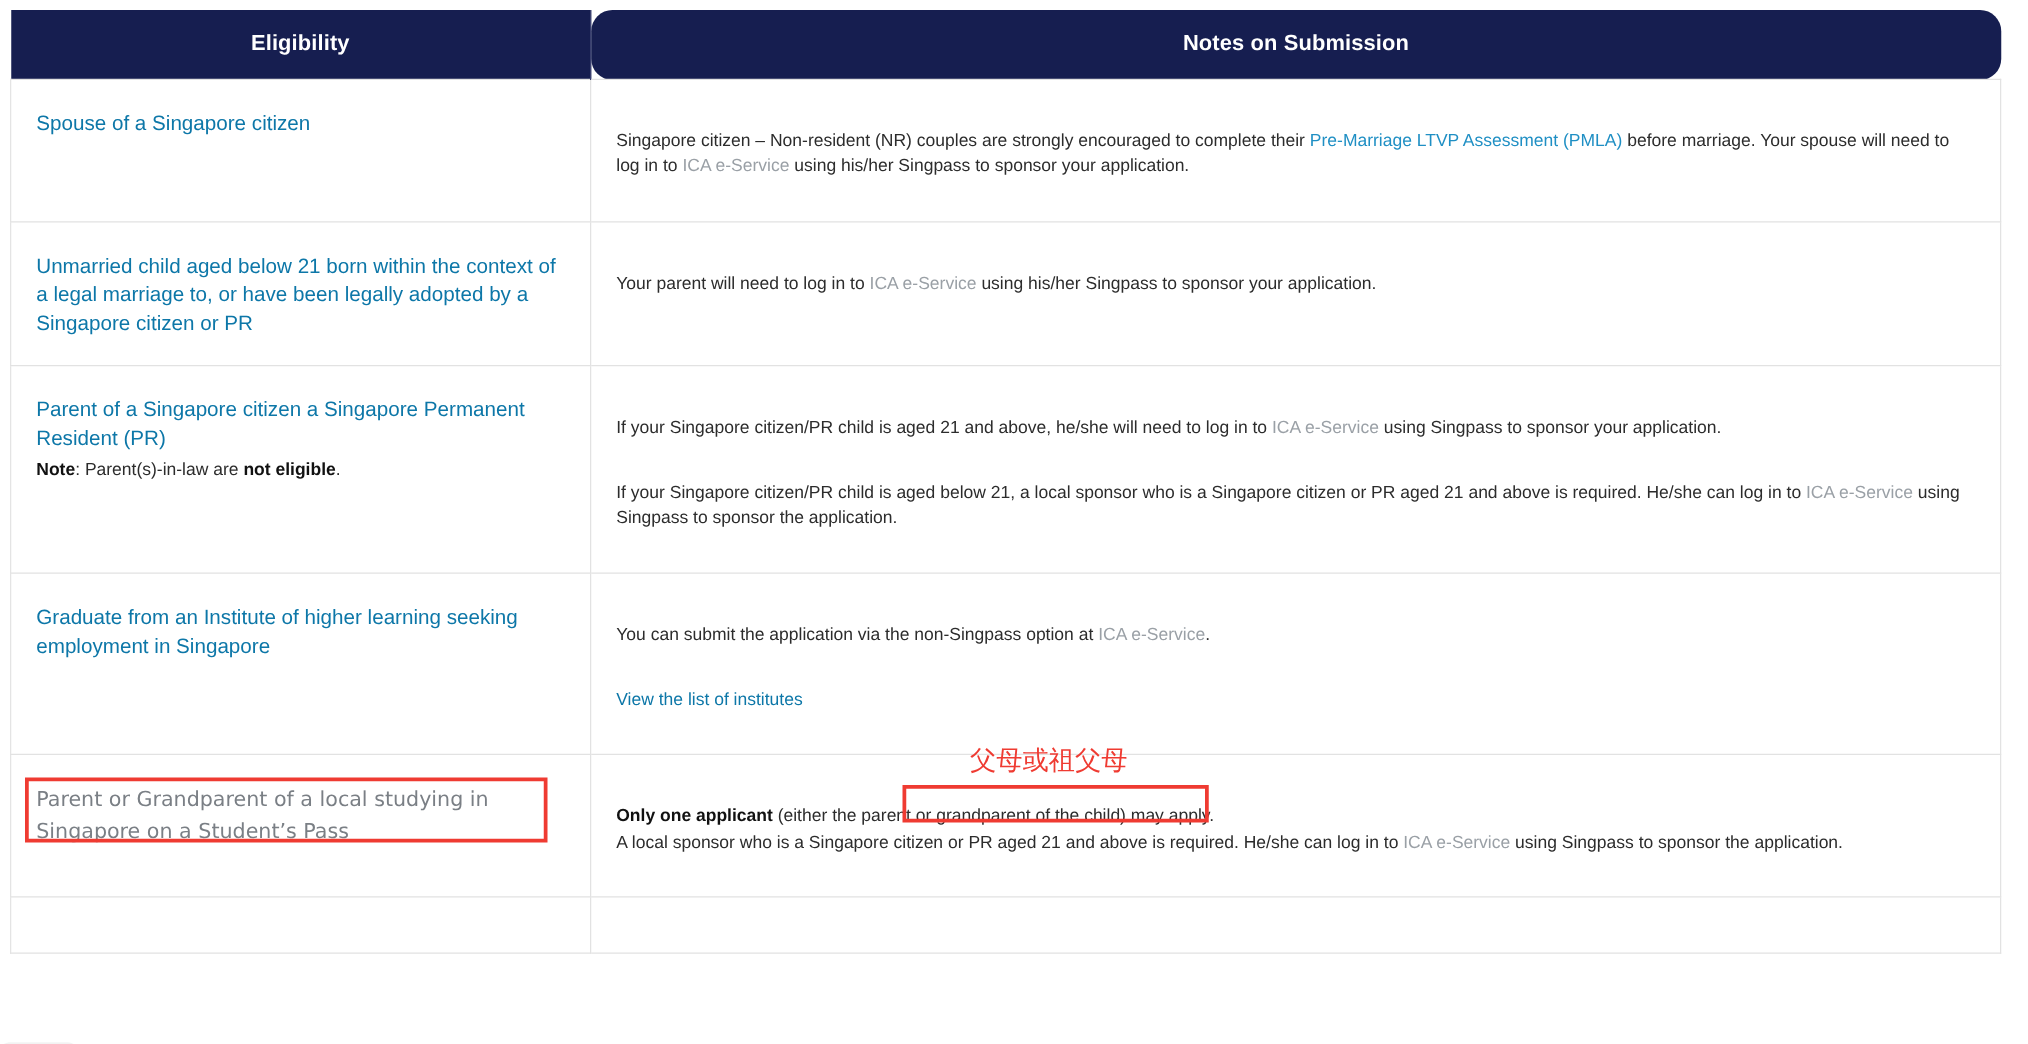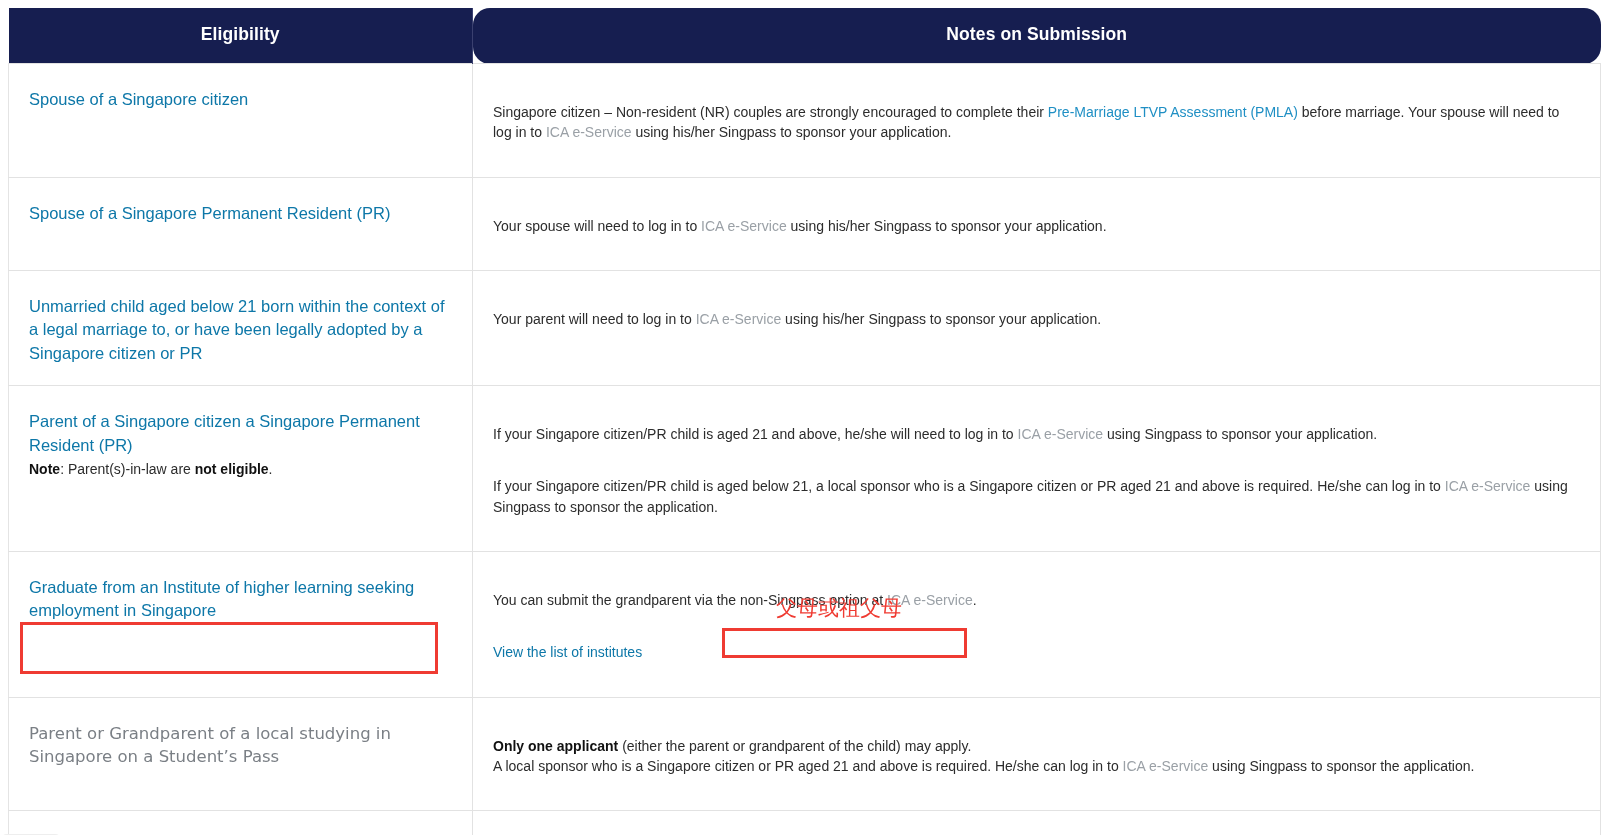--- a/index.html
+++ b/index.html
@@ -163,28 +163,20 @@
 
       <tr>
         <td>
           <a class="elig-link">Spouse of a Singapore citizen</a>
         </td>
         <td>
           <p class="body-text"><span>Singapore citizen – Non-resident (NR) couples are strongly encouraged to complete their </span><a class="inline-link">Pre-Marriage LTVP Assessment (PMLA)</a><span> before marriage. Your spouse will need to log in to </span><a class="ica-link">ICA e-Service</a><span> using his/her Singpass to sponsor your application.</span></p>
         </td>
       </tr>
 
-      <tr>
-        <td>
-          <a class="elig-link">Spouse of a Singapore Permanent Resident (PR)</a>
-        </td>
-        <td>
-          <p class="body-text"><span>Your spouse will need to log in to </span><a class="ica-link">ICA e-Service</a><span> using his/her Singpass to sponsor your application.</span></p>
-        </td>
-      </tr>
 
       <tr>
         <td>
           <a class="elig-link">Unmarried child aged below 21 born within the context of a legal marriage to, or have been legally adopted by a Singapore citizen or PR</a>
         </td>
         <td>
           <p class="body-text"><span>Your parent will need to log in to </span><a class="ica-link">ICA e-Service</a><span> using his/her Singpass to sponsor your application.</span></p>
         </td>
       </tr>
 
@@ -197,21 +189,21 @@
           <p class="body-text"><span>If your Singapore citizen/PR child is aged 21 and above, he/she will need to log in to </span><a class="ica-link">ICA e-Service</a><span> using Singpass to sponsor your application.</span></p>
           <p class="body-text"><span>If your Singapore citizen/PR child is aged below 21, a local sponsor who is a Singapore citizen or PR aged 21 and above is required. He/she can log in to </span><a class="ica-link">ICA e-Service</a><span> using Singpass to sponsor the application.</span></p>
         </td>
       </tr>
 
       <tr>
         <td>
           <a class="elig-link">Graduate from an Institute of higher learning seeking employment in Singapore</a>
         </td>
         <td>
-          <p class="body-text"><span>You can submit the grandparent via the non-Singpass option at </span><a class="ica-link">ICA e-Service</a><span>.</span></p>
+          <p class="body-text"><span>You can submit the application via the non-Singpass option at </span><a class="ica-link">ICA e-Service</a><span>.</span></p>
           <p class="body-text"><a class="blue-link">View the list of institutes</a></p>
         </td>
       </tr>
 
       <tr>
         <td>
           <span class="elig-plain">Parent or Grandparent of a local studying in Singapore on a Student’s Pass</span>
         </td>
         <td>
           <p class="body-text"><span class="bold">Only one applicant</span><span> (either </span><span>the parent or grandparent</span><span> of the child) may apply.</span><br><span>A local sponsor who is a Singapore citizen or PR aged 21 and above is required. He/she can log in to </span><a class="ica-link">ICA e-Service</a><span> using Singpass to sponsor the application.</span></p>

